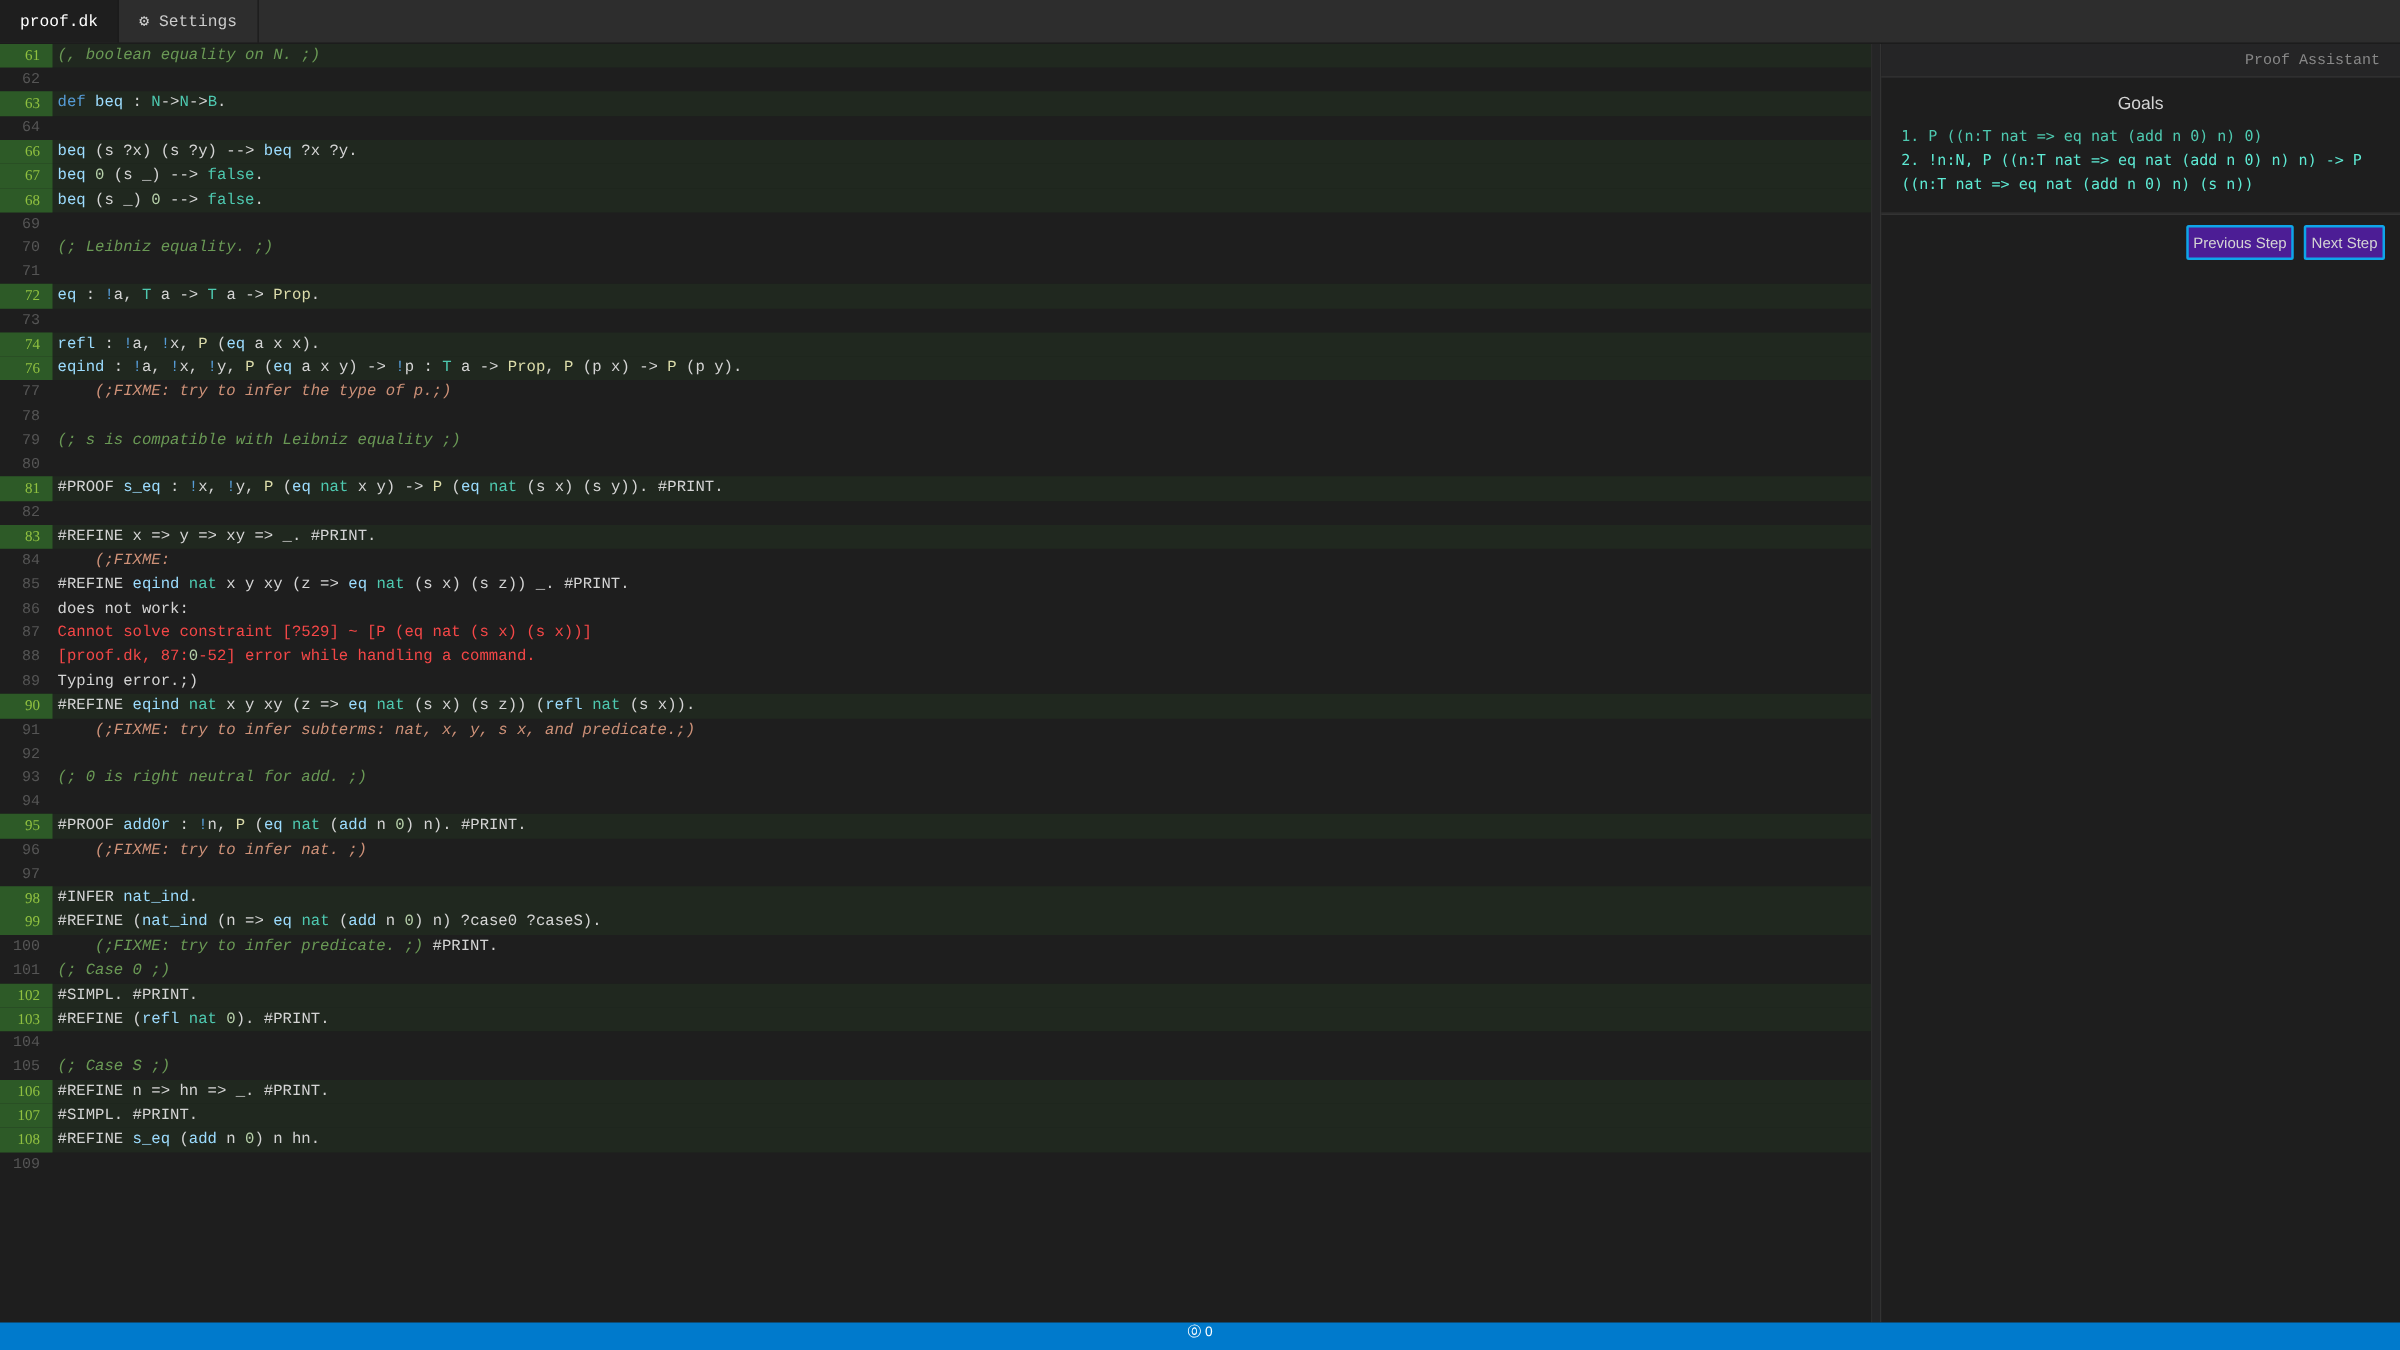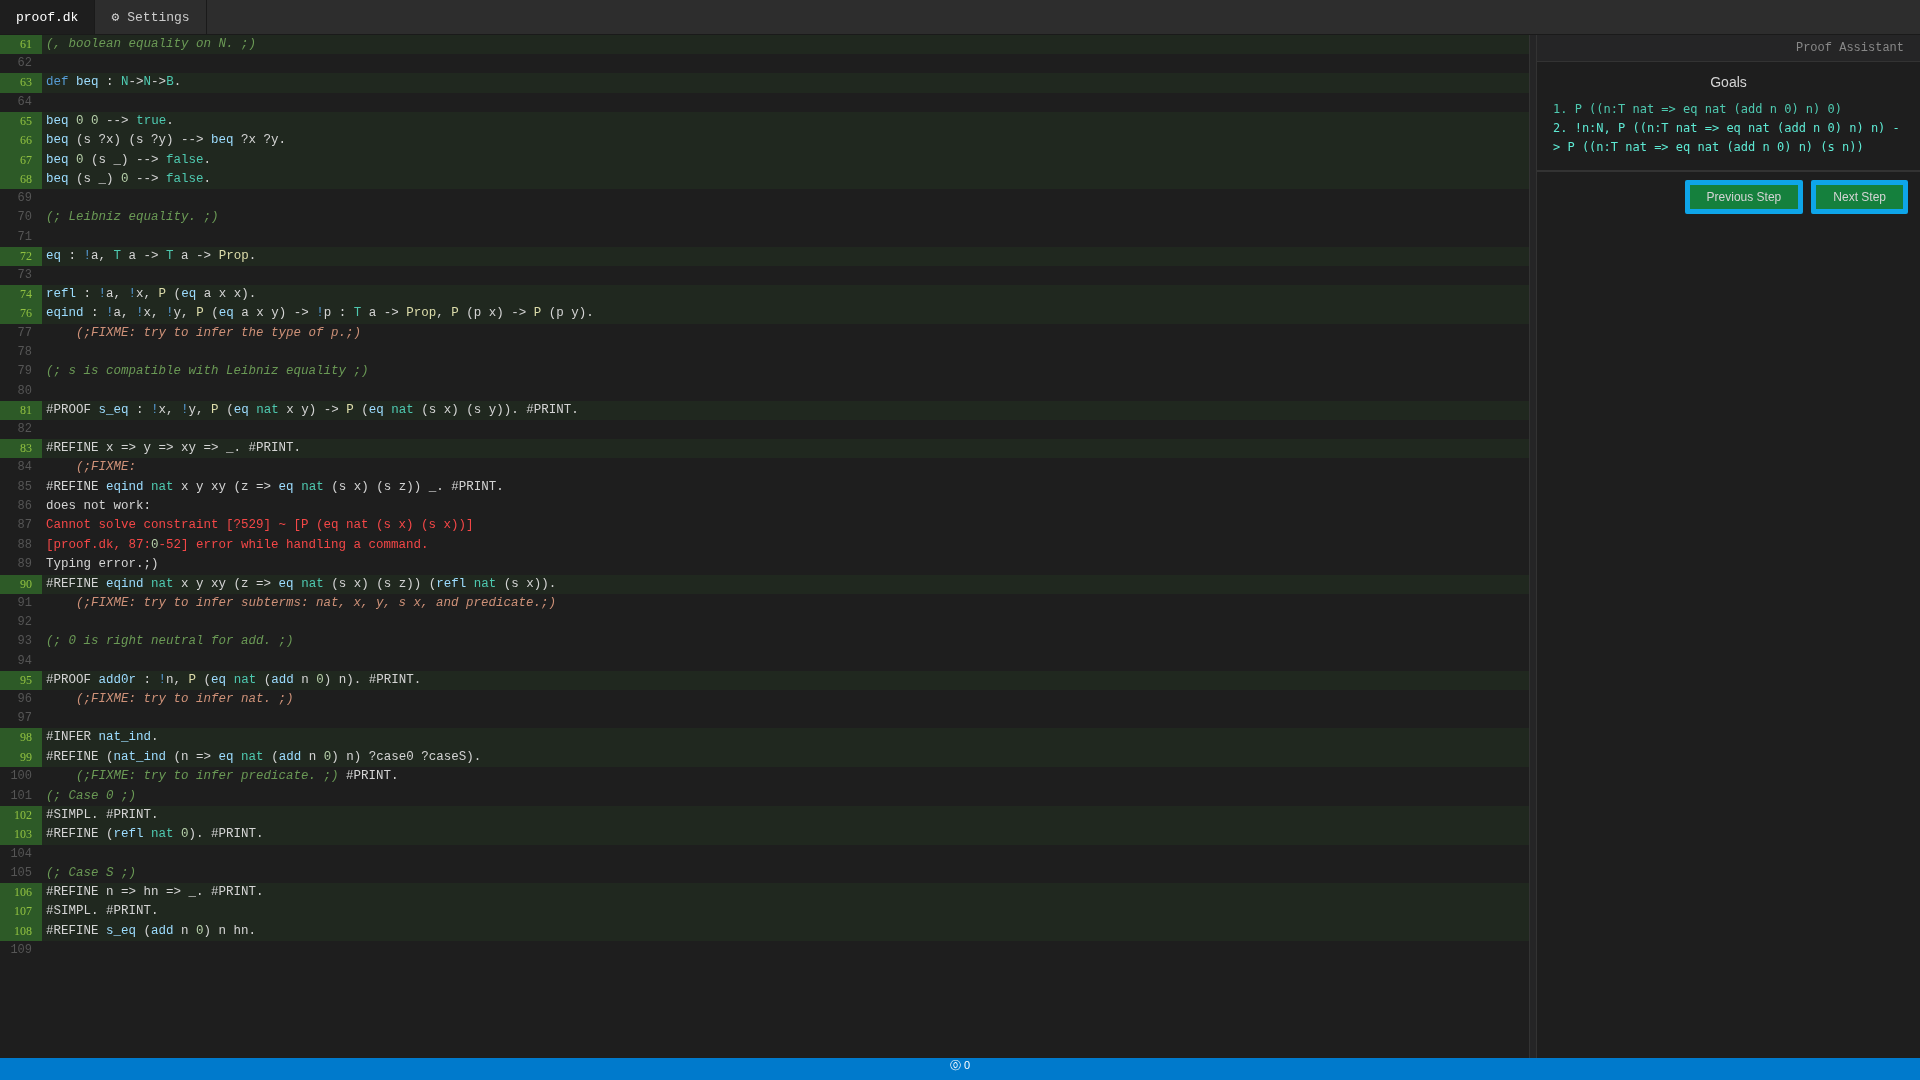--- a/index.html
+++ b/index.html
@@ -50,21 +50,21 @@
     .editor-pane::-webkit-scrollbar {
       width: 8px;
     }
     .editor-pane::-webkit-scrollbar-track {
       background: #1e1e1e;
     }
     .editor-pane::-webkit-scrollbar-thumb {
       background: #555;
     }
     .right-pane {
-      width: 384px;
+      width: 416px;
       background: #1e1e1e;
       display: flex;
       flex-direction: column;
       border-left: 1px solid #333;
     }
     .proof-assistant-header {
       text-align: right;
       padding: 6px 16px;
       font-size: 12px;
       color: #888;
@@ -107,25 +107,25 @@
       margin-top: 8px;
     }
     .nav-buttons {
       display: flex;
       justify-content: flex-end;
       padding: 8px 12px;
       gap: 8px;
       border-top: 1px solid #333;
     }
     .nav-btn {
-      padding: 5px 17px;
+      padding: 5px 4px;
       font-size: 12px;
-      background: #15803d;
+      background: #4c1d95;
       color: #d4d4d4;
-      border: 5px solid #0ea5e9;
+      border: 2px solid #0ea5e9;
       cursor: pointer;
       border-radius: 2px;
       font-family: sans-serif;
     }
     .status-bar {
       display: flex;
       align-items: center;
       background: #007acc;
       height: 22px;
       padding: 0 10px;
@@ -222,24 +222,20 @@
         </div>
         <div class="line hl-green">
           <span class="line-num highlighted">63</span>
           <span class="line-content"><span class="kw">def</span> <span class="ident">beq</span> : <span class="ty">N</span>-&gt;<span class="ty">N</span>-&gt;<span class="ty">B</span>.</span>
         </div>
         <div class="line">
           <span class="line-num">64</span>
           <span class="line-content"></span>
         </div>
         <div class="line hl-green">
-          <span class="line-num highlighted">65</span>
-          <span class="line-content"><span class="ident">beq</span> <span class="num">0</span> <span class="num">0</span> <span class="arrow">--&gt;</span> <span class="blue">true</span>.</span>
-        </div>
-        <div class="line hl-green">
           <span class="line-num highlighted">66</span>
           <span class="line-content"><span class="ident">beq</span> (s ?x) (s ?y) <span class="arrow">--&gt;</span> <span class="ident">beq</span> ?x ?y.</span>
         </div>
         <div class="line hl-green">
           <span class="line-num highlighted">67</span>
           <span class="line-content"><span class="ident">beq</span> <span class="num">0</span> (s _) <span class="arrow">--&gt;</span> <span class="blue">false</span>.</span>
         </div>
         <div class="line hl-green">
           <span class="line-num highlighted">68</span>
           <span class="line-content"><span class="ident">beq</span> (s _) <span class="num">0</span> <span class="arrow">--&gt;</span> <span class="blue">false</span>.</span>

